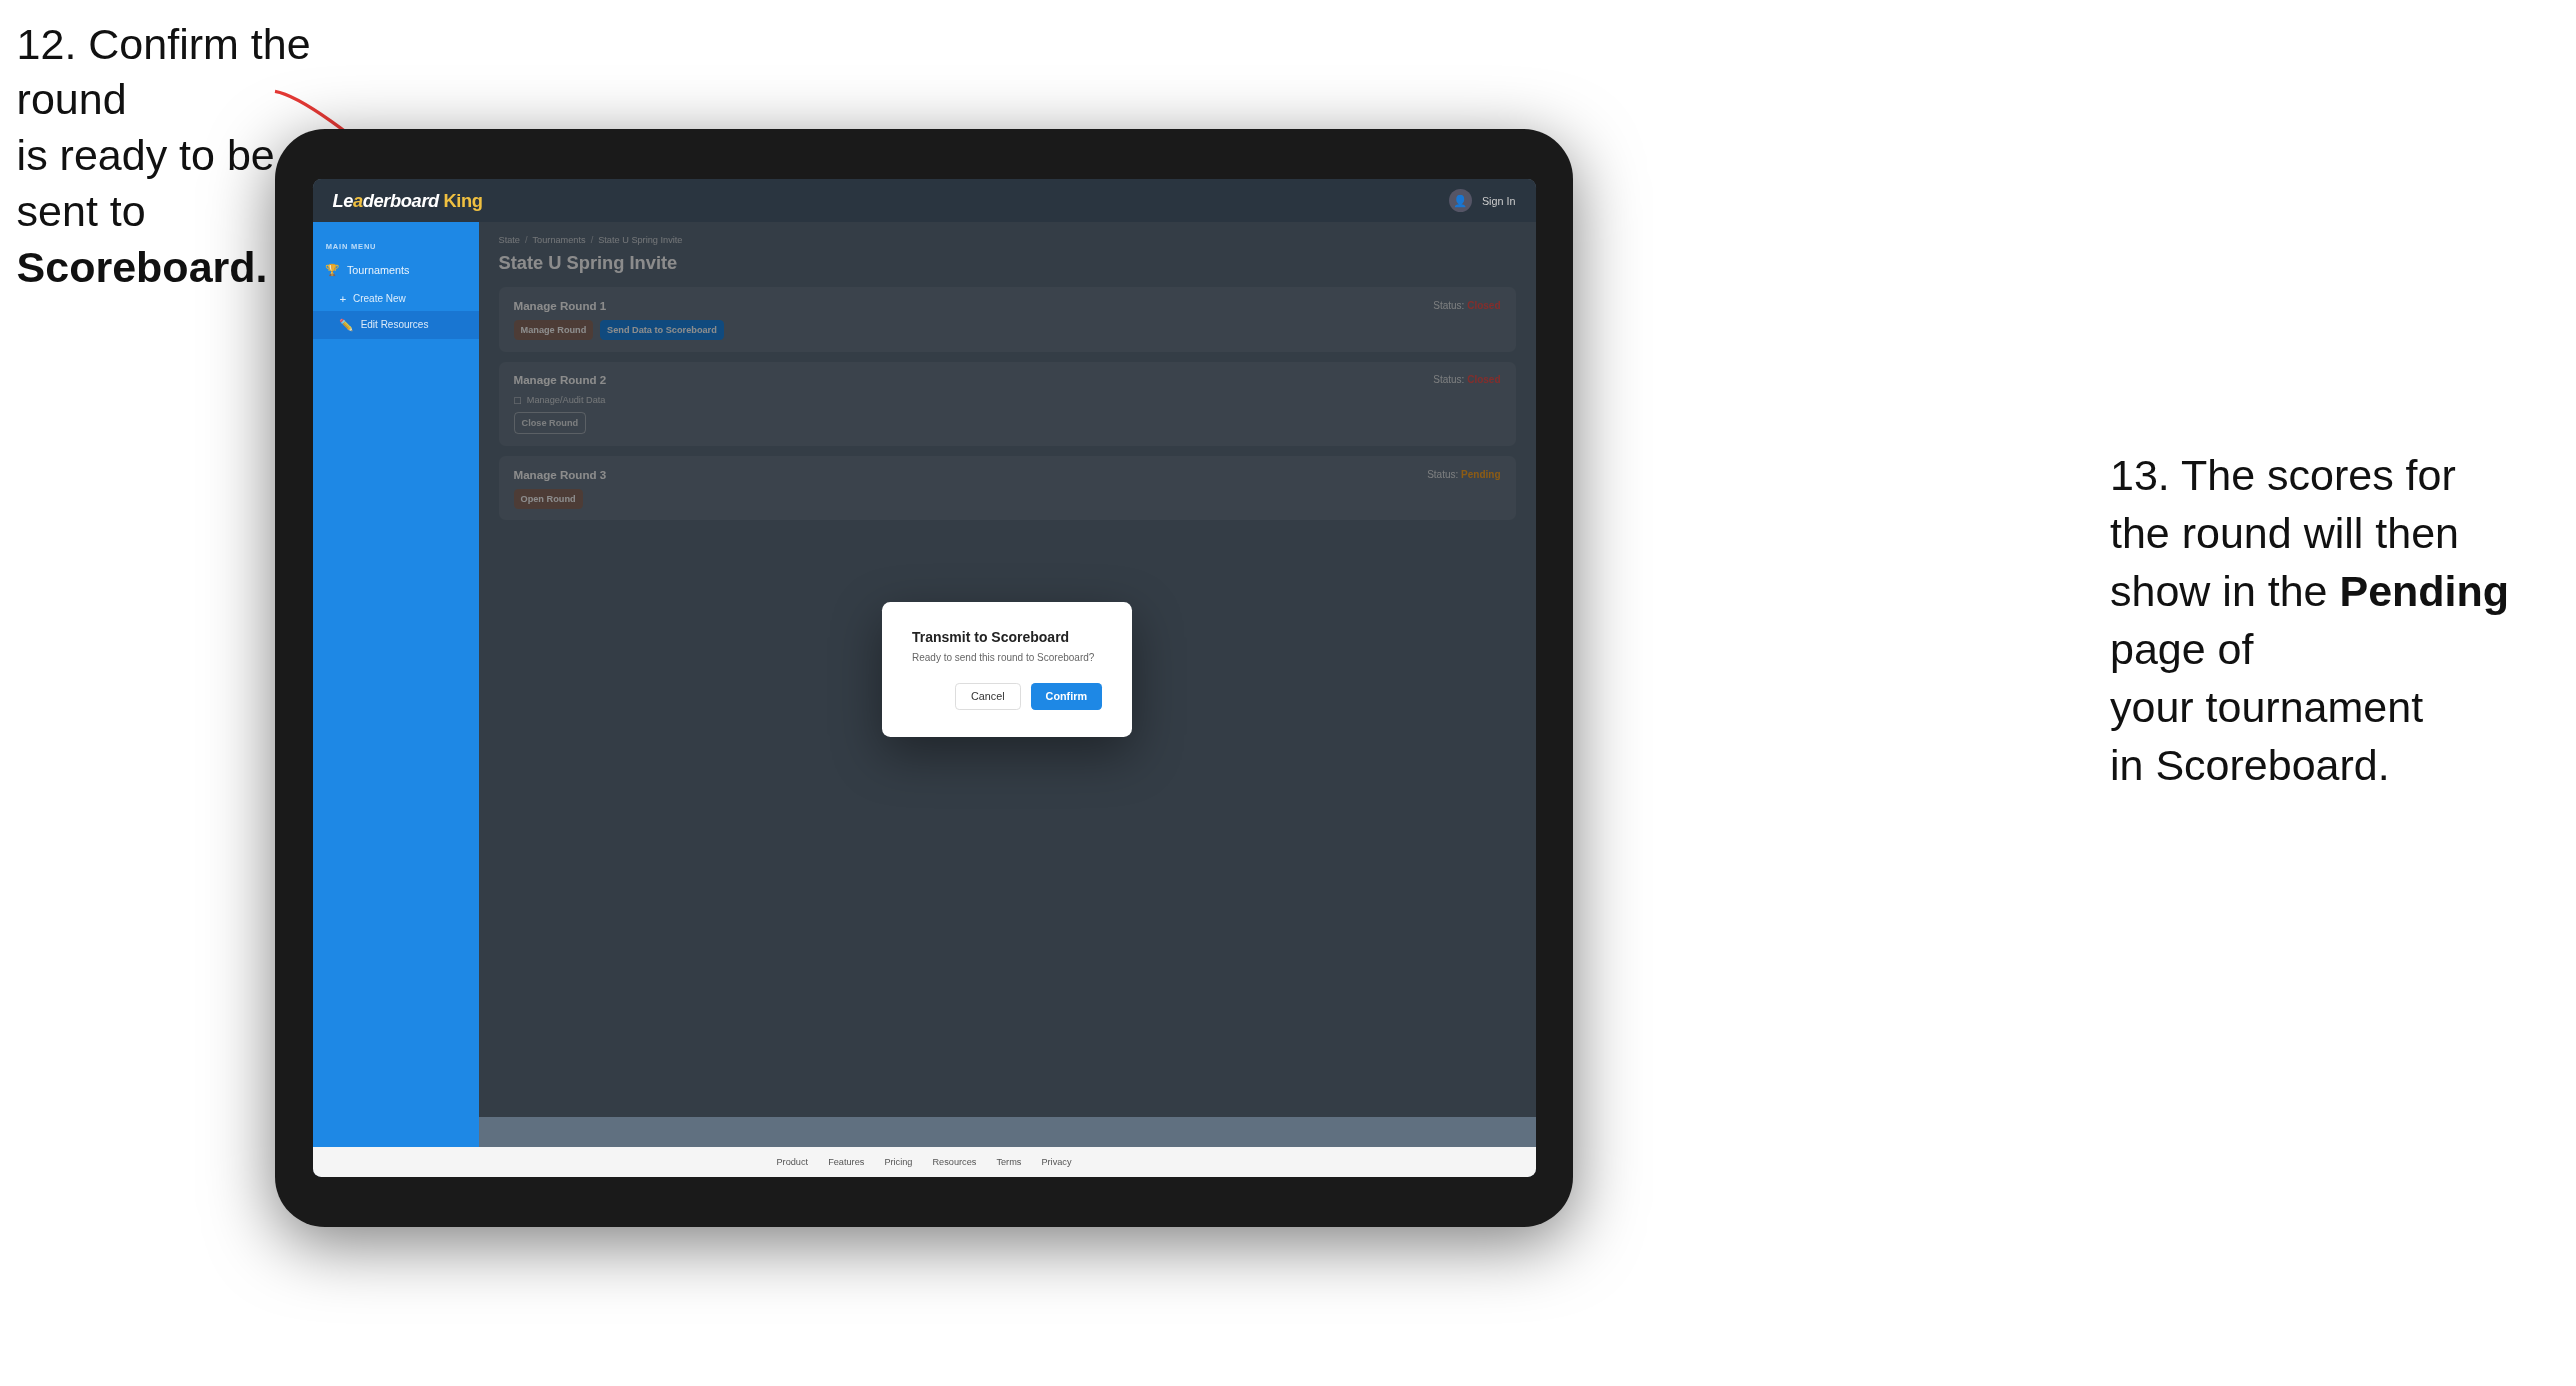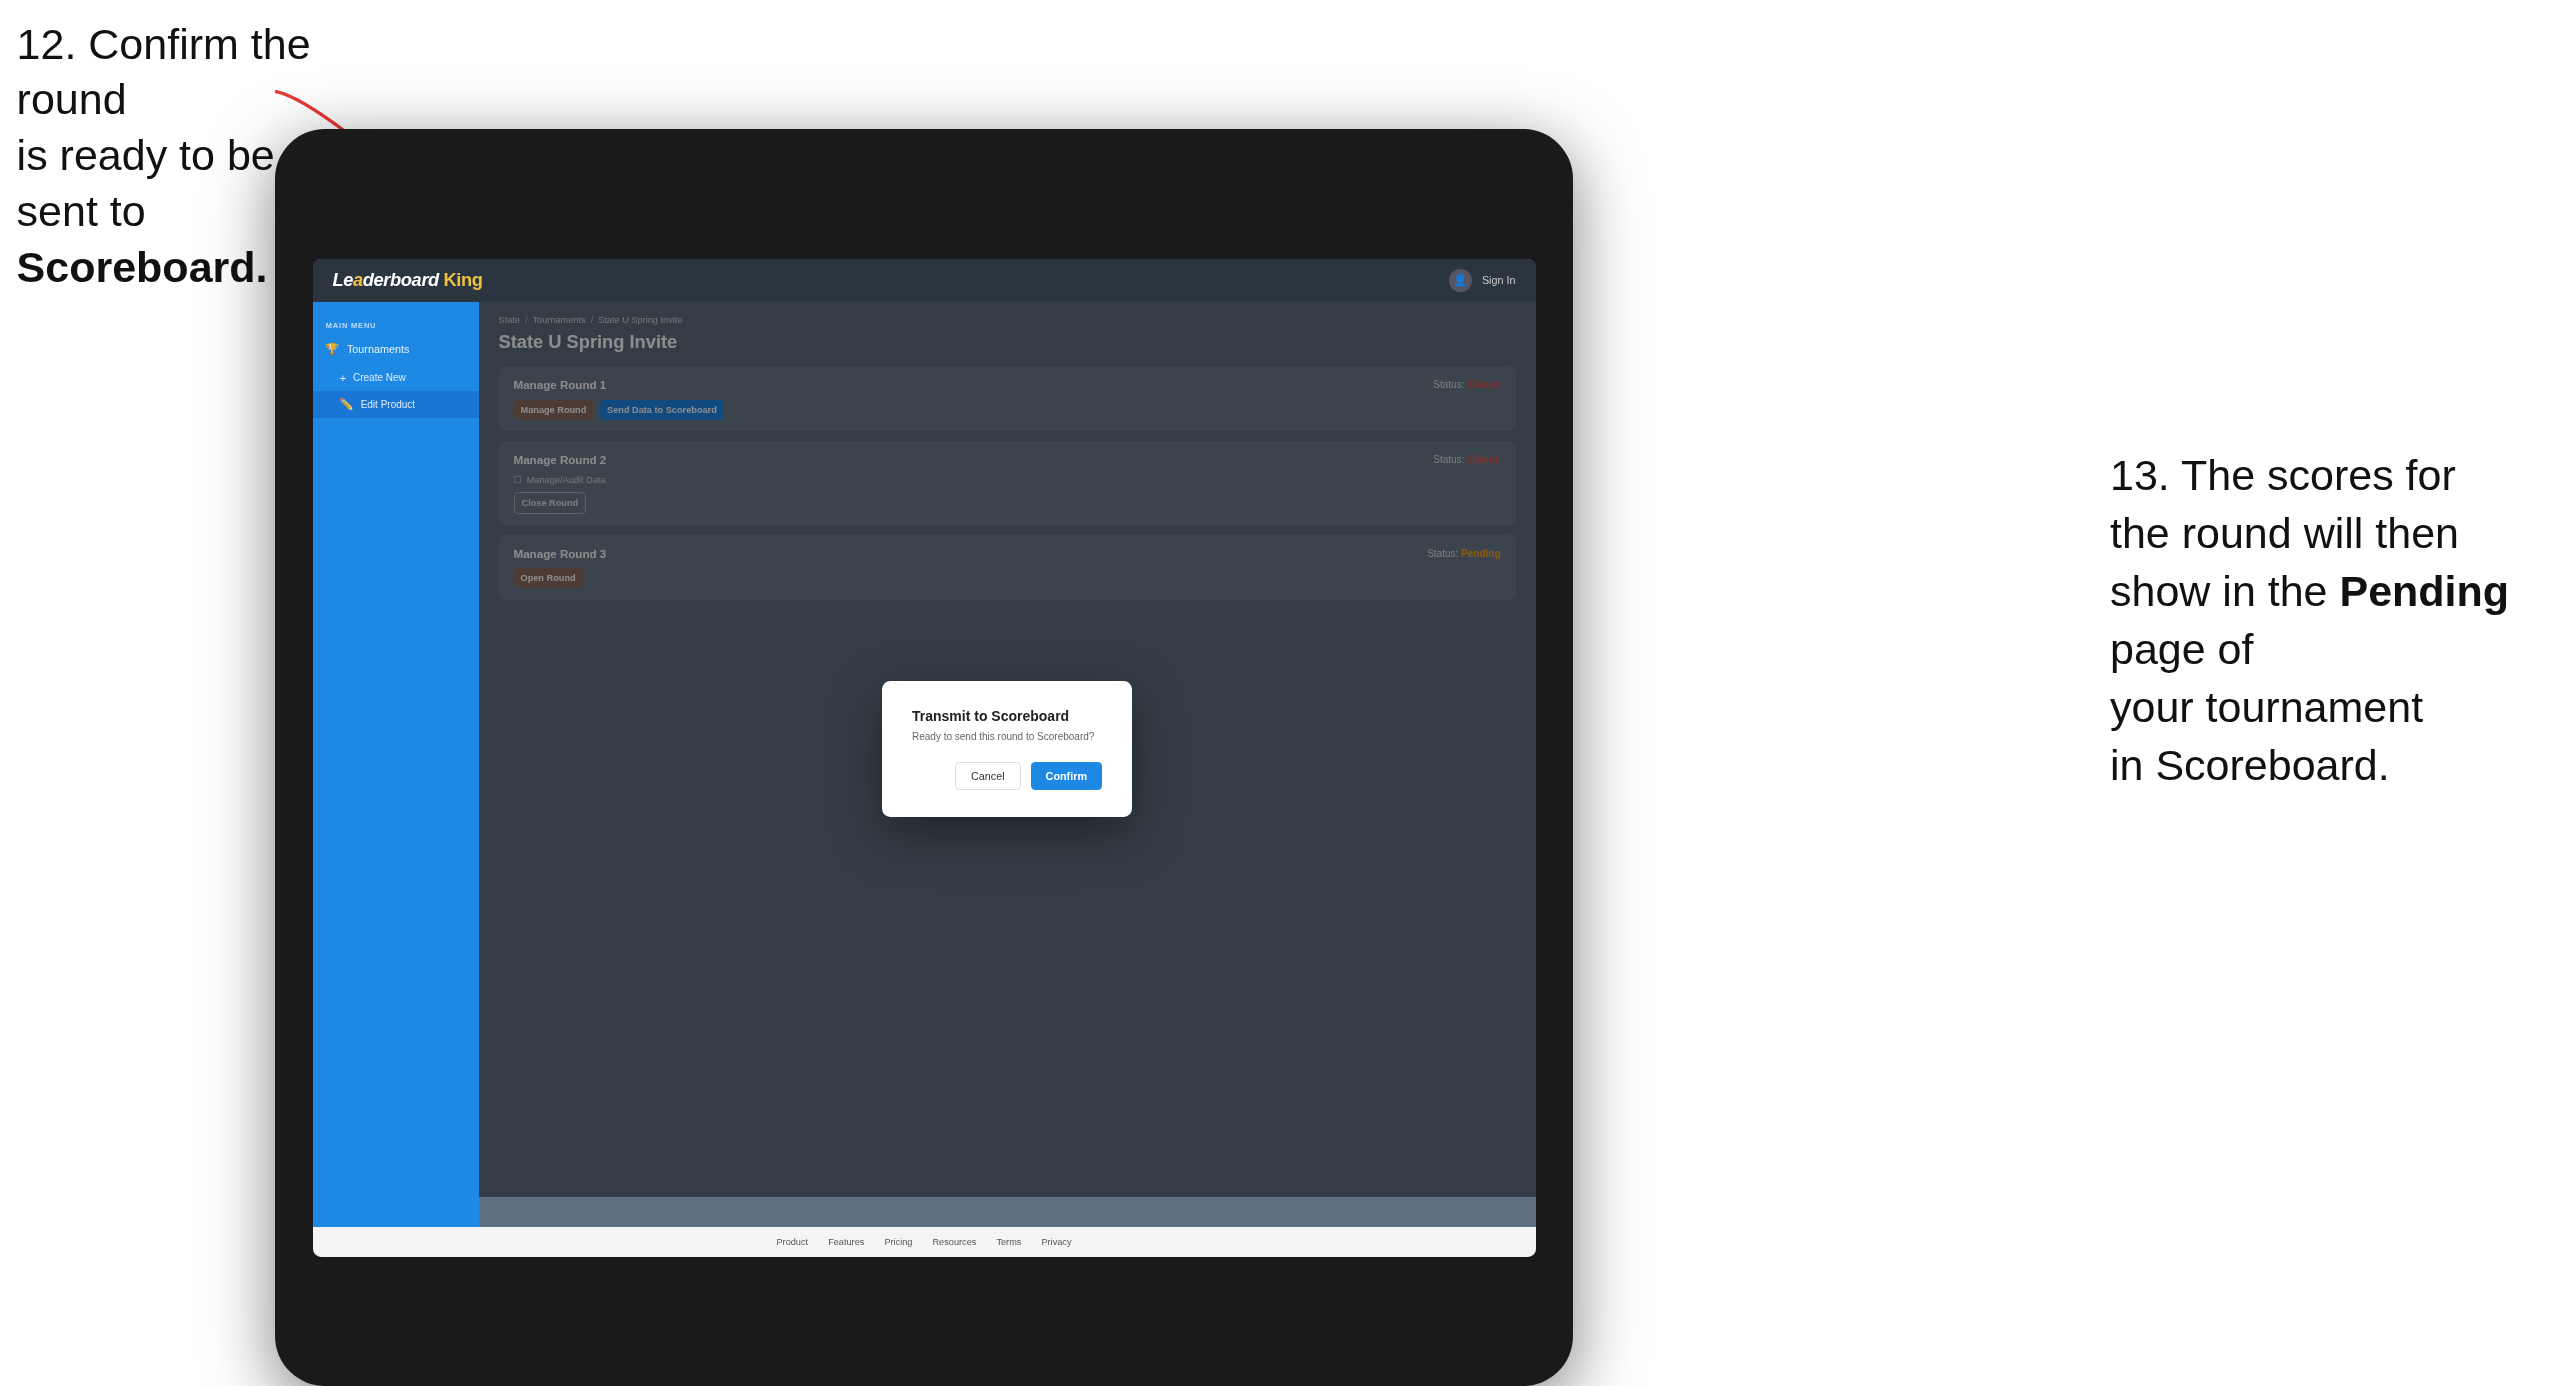--- a/index.html
+++ b/index.html
@@ -45,21 +45,21 @@
       max-width: 433px;
     }
     .instruction-right strong { font-weight: 800; }
 
     
     .tablet-frame {
       position: absolute;
       top: 129px;
       left: 275px;
       width: 1298px;
-      height: 1257px;
+      height: 1098px;
       background: #1a1a1a;
       border-radius: 50px;
       box-shadow: 0 16.6px 67px rgba(0,0,0,0.5);
       display: flex;
       align-items: center;
       justify-content: center;
     }
     .tablet-screen {
       width: 1223px;
       height: 998px;
@@ -375,21 +375,21 @@
           <span>Tournaments</span>
         </div>
 
         <div class="sidebar-sub-item">
           <span class="sidebar-icon">+</span>
           <span>Create New</span>
         </div>
 
         <div class="sidebar-sub-item active">
           <span class="sidebar-icon">✏️</span>
-          <span>Edit Product</span>
+          <span>Edit Resources</span>
         </div>
       </div>
 
       <div class="page-area">
 
         <div class="breadcrumb">
           <span>State</span>
           <span class="breadcrumb-sep">/</span>
           <span>Tournaments</span>
           <span class="breadcrumb-sep">/</span>

